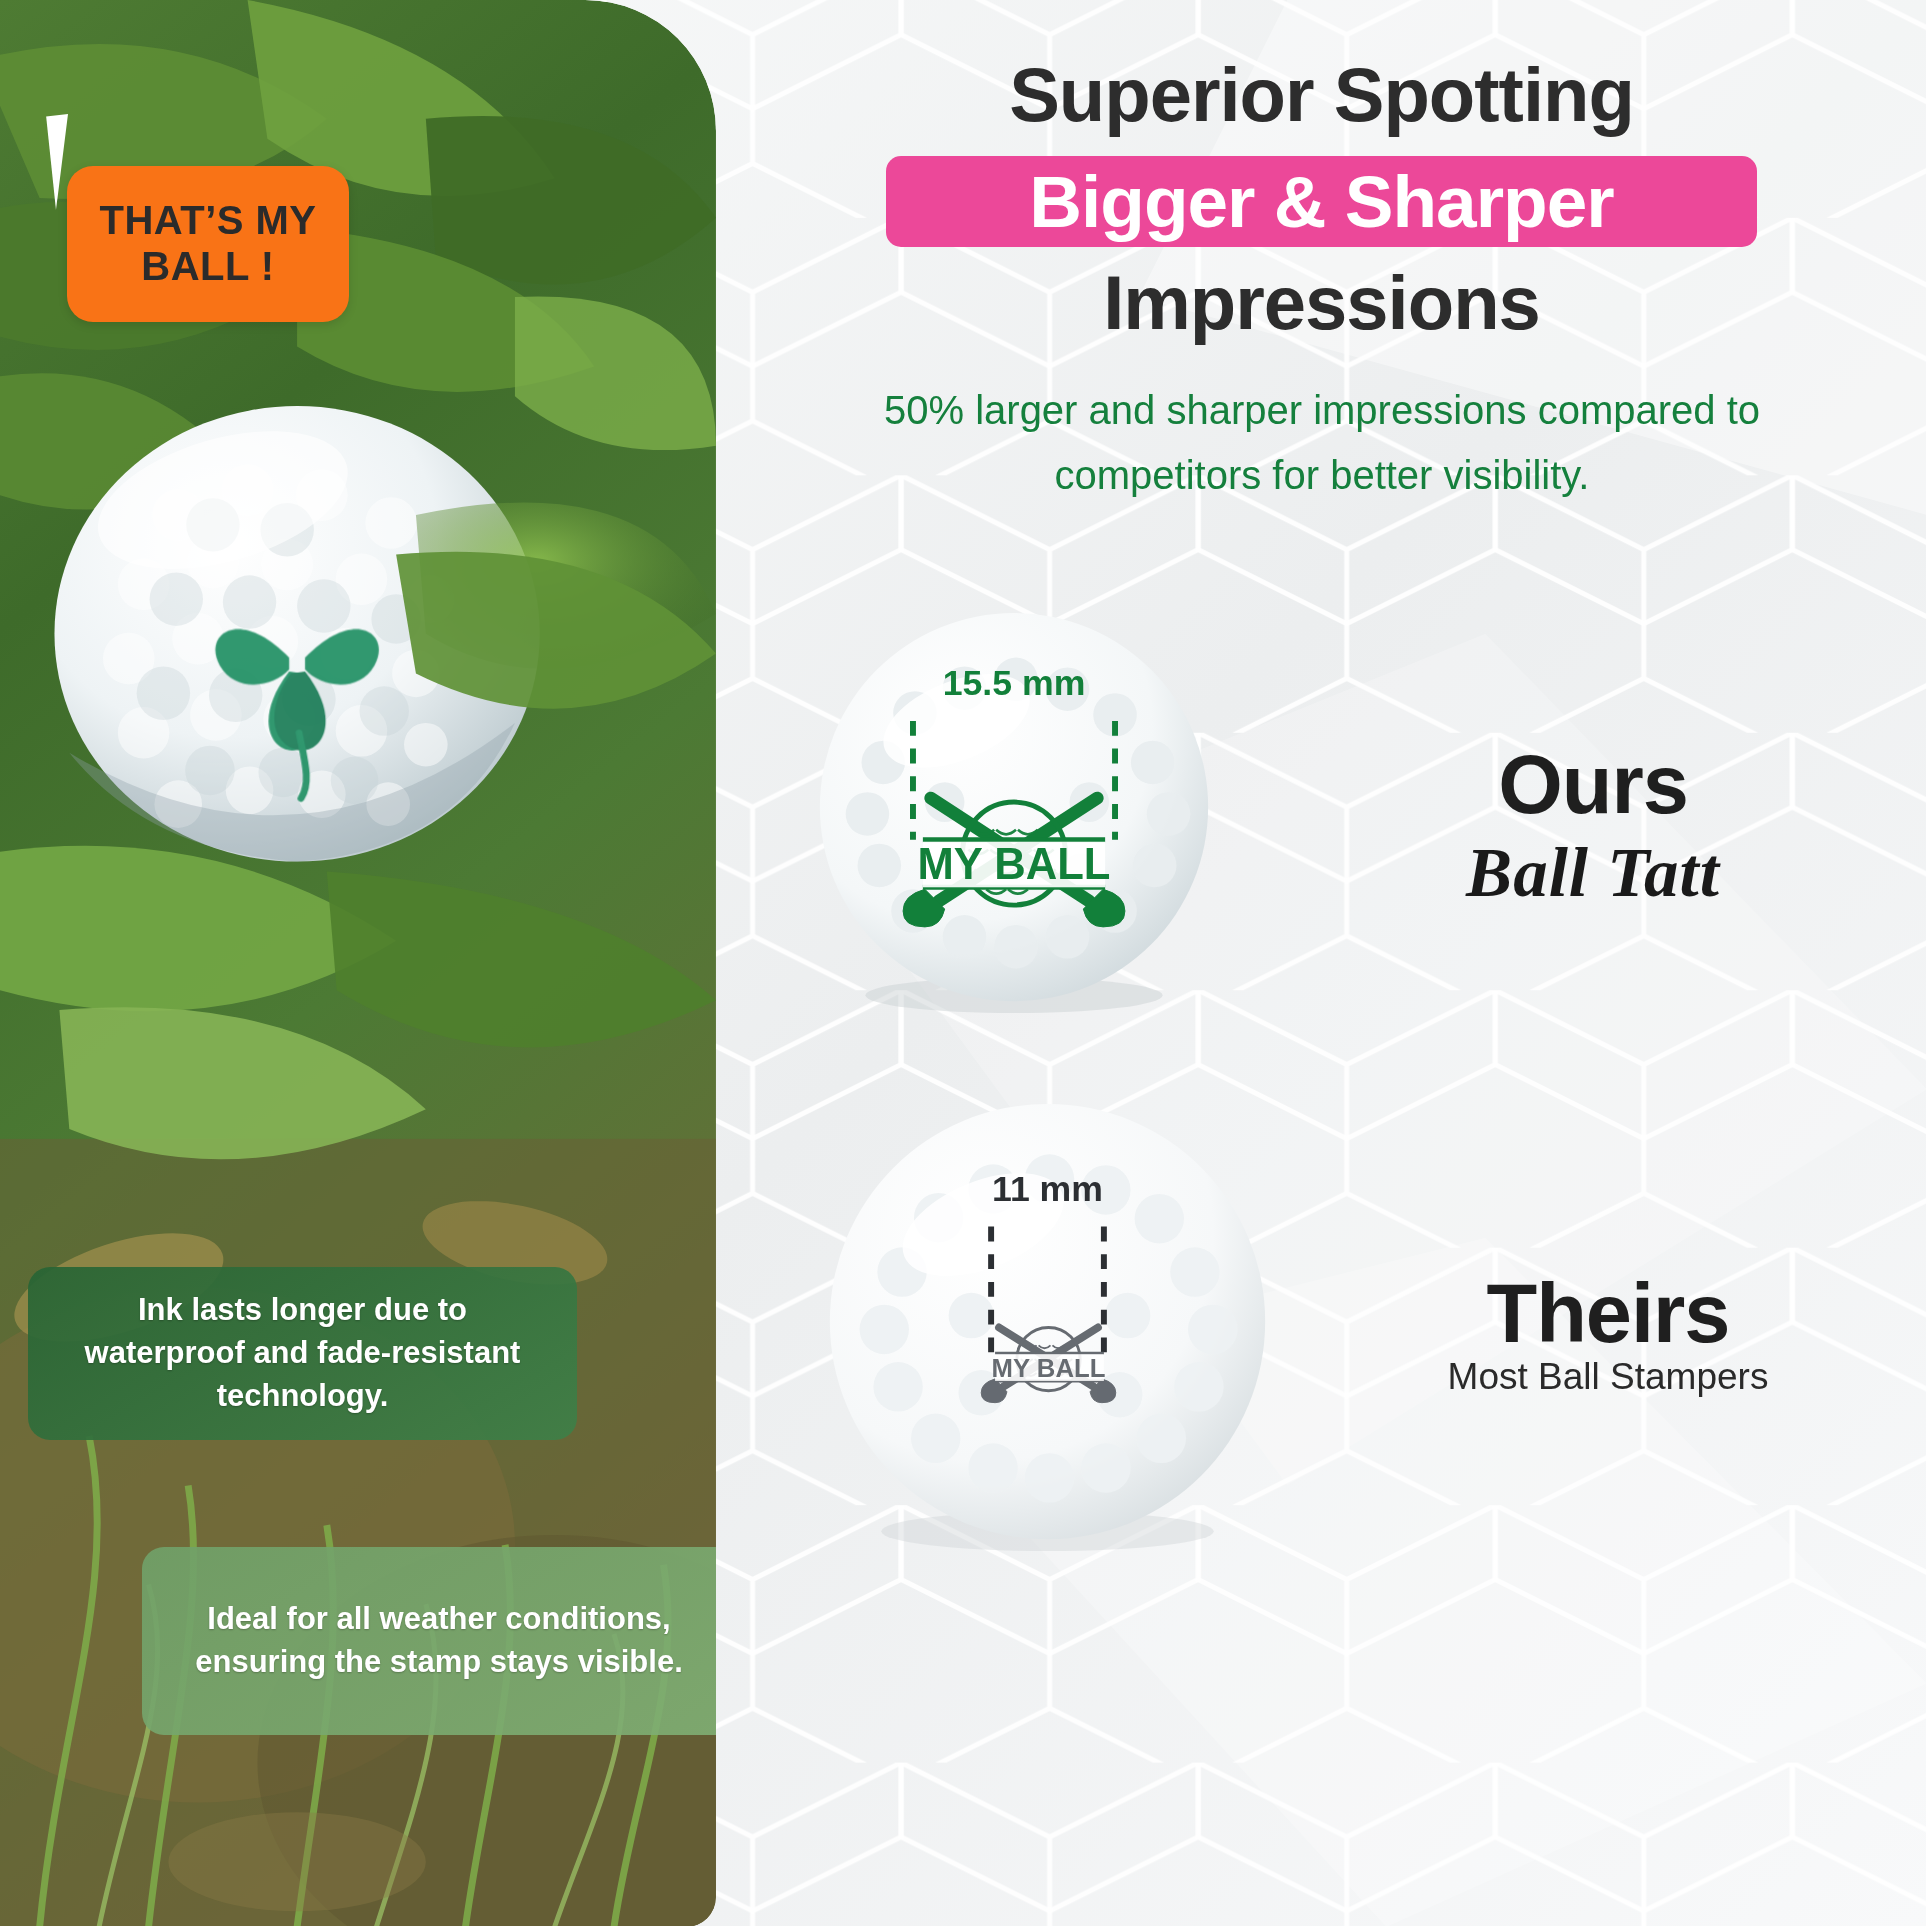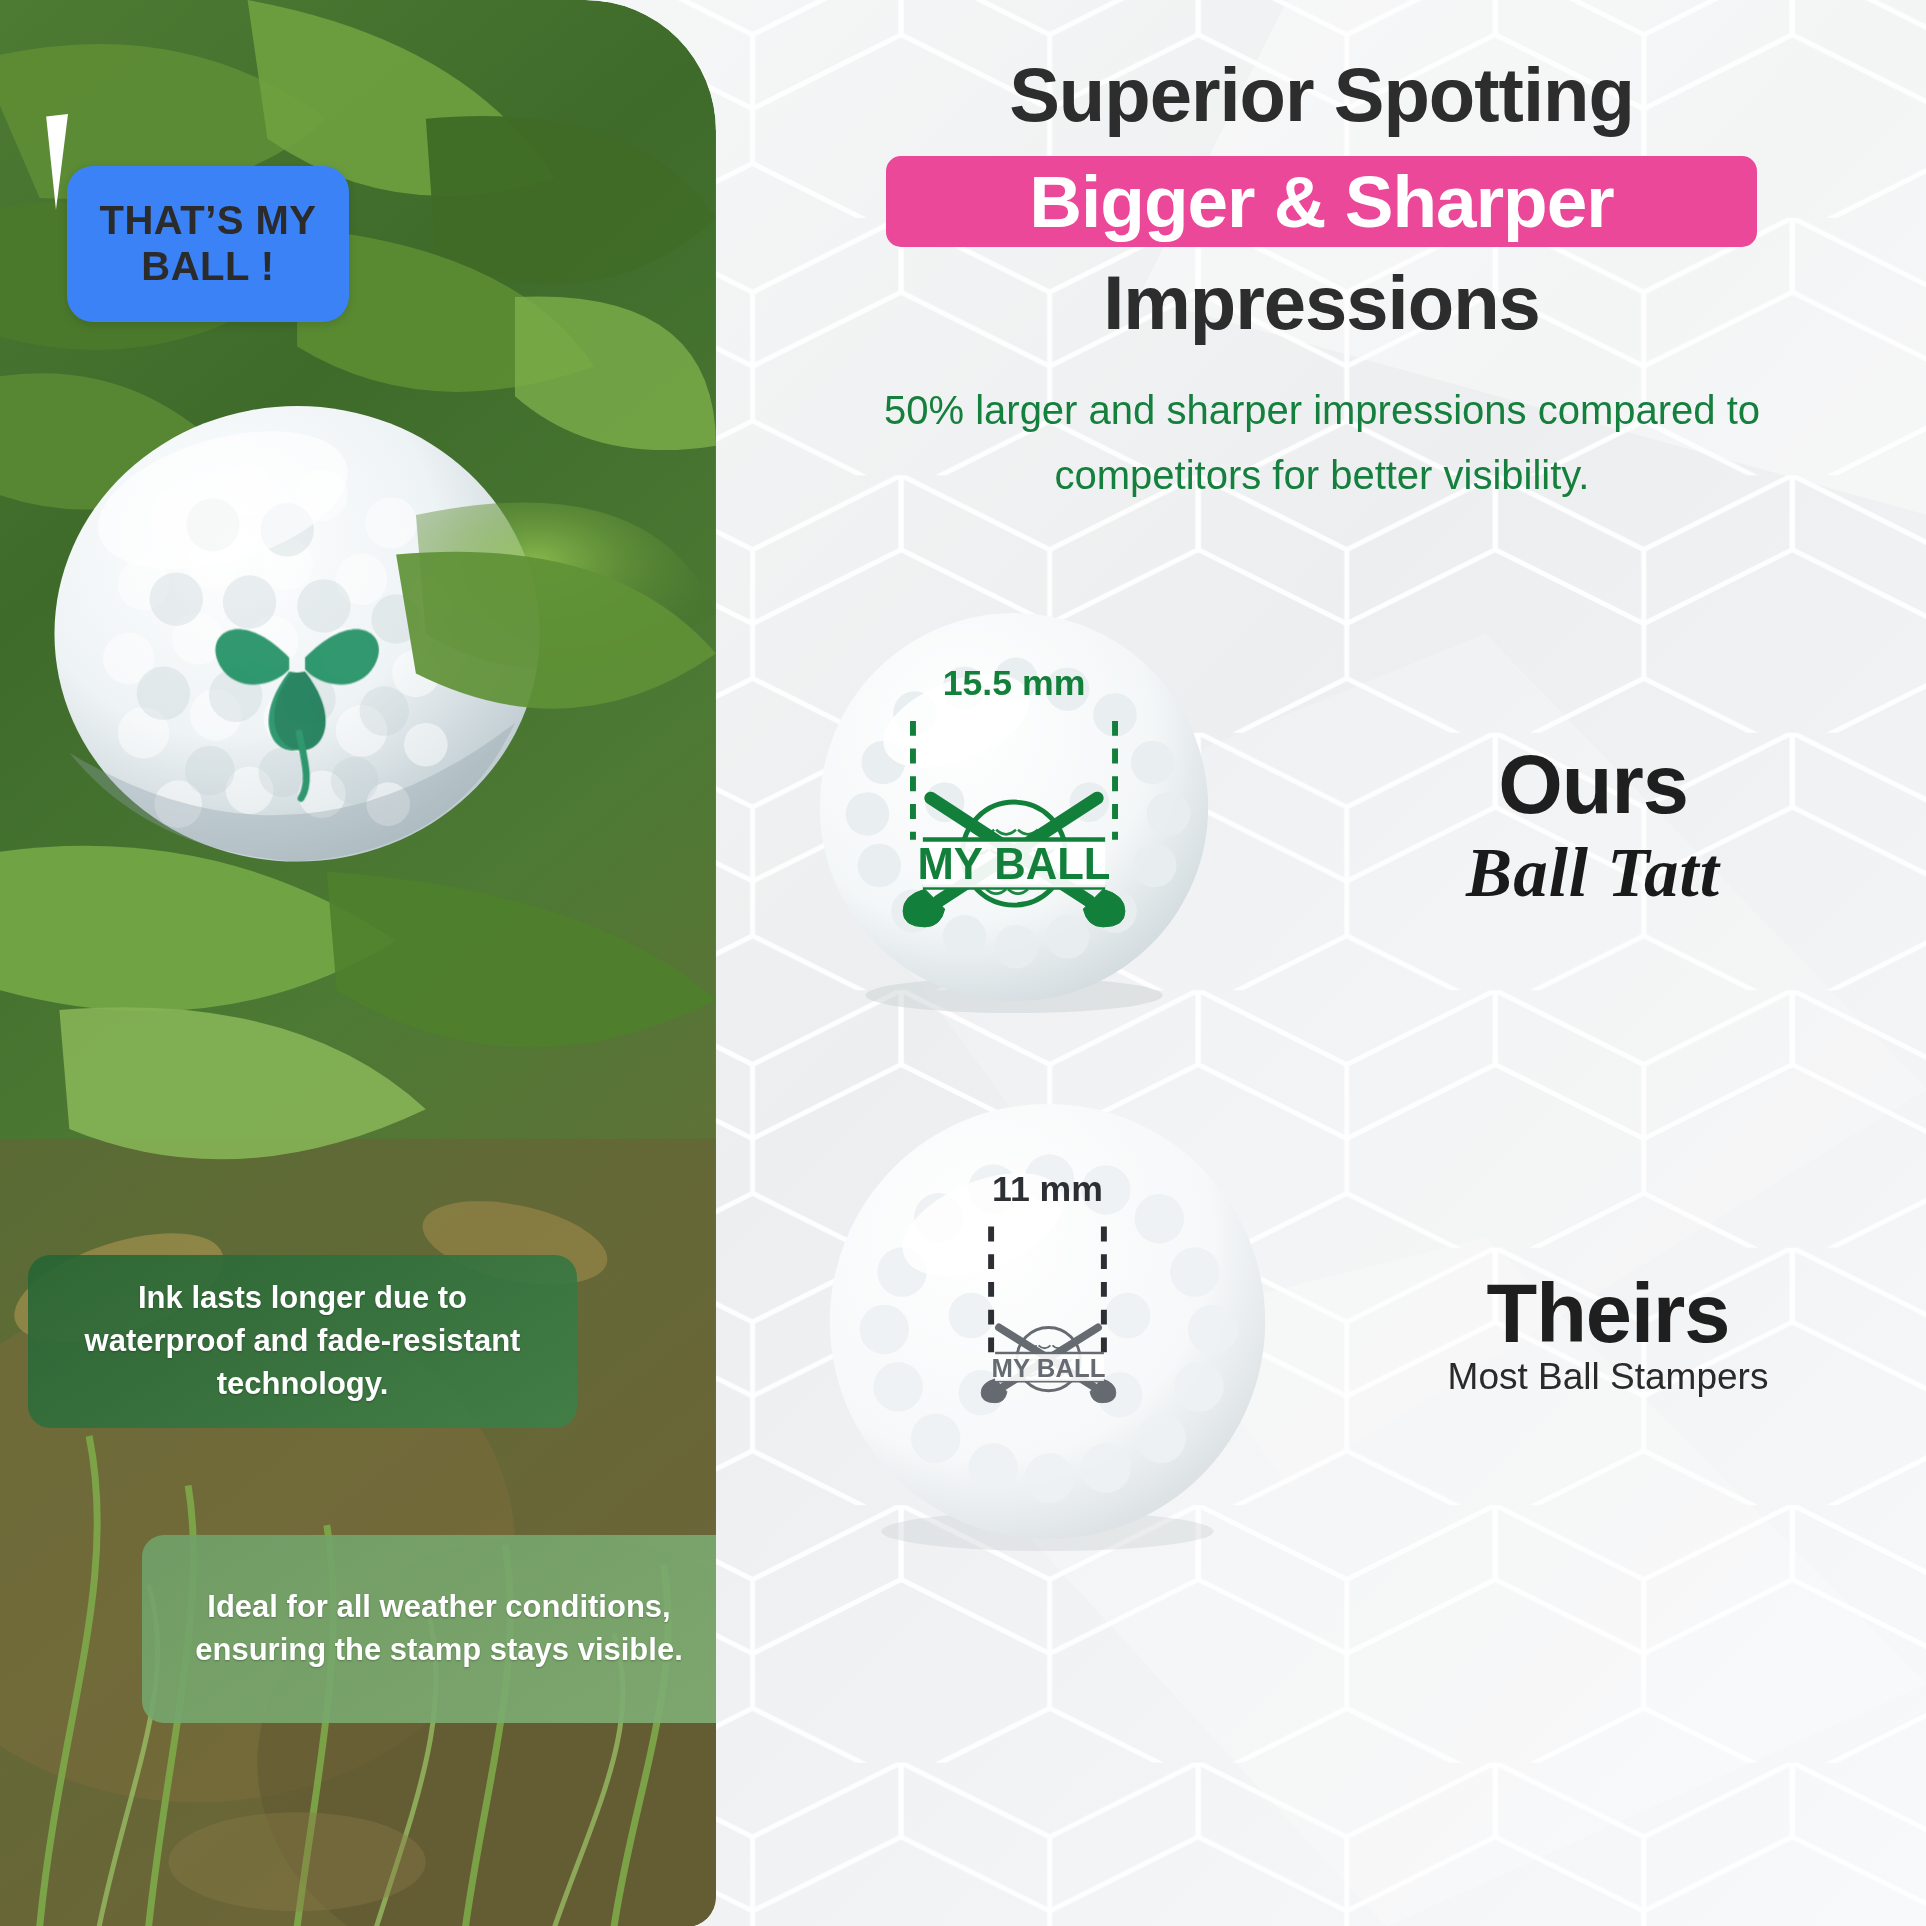--- a/index.html
+++ b/index.html
@@ -20,21 +20,21 @@
     position:absolute; left:0; top:0; width:716px; height:1927px;
     border-top-right-radius:131px;
     border-bottom-right-radius:30px;
     overflow:hidden;
   }
   #photo-art{ position:absolute; inset:0; }
 
   
   #bubble{
     position:absolute; left:67px; top:166px; width:282px; height:156px;
-    background:#3b82f6; border-radius:26px;
+    background:#f97316; border-radius:26px;
     display:flex; align-items:center; justify-content:center;
     box-shadow:0 3px 10px rgba(0,0,0,.13);
   }
   #bubble-tail{
     position:absolute; left:51px; top:115px; width:0; height:0;
     border-left:22px solid #ffffff;
     border-bottom:94px solid transparent;
     transform:rotate(-6deg);
   }
   #bubble-text{
@@ -49,20 +49,21 @@
     position:absolute;
     border-radius:22px;
     display:flex; align-items:center; justify-content:center;
     padding:22px 30px;
     color:#ffffff;
     font-weight:bold;
     text-align:center;
     line-height:1.38;
     font-size:31px;
     text-shadow:0 1px 2px rgba(0,0,0,.25);
+    margin-top:12px;
   }
   #feature-1{
     left:28px; top:1255px; width:549px; height:173px;
     background:linear-gradient(150deg, rgba(40,100,52,.93), rgba(62,128,72,.90));
   }
   #feature-2{
     left:142px; top:1535px; width:594px; height:188px;
     background:linear-gradient(150deg, rgba(112,160,104,.92), rgba(128,175,116,.90));
   }
 

